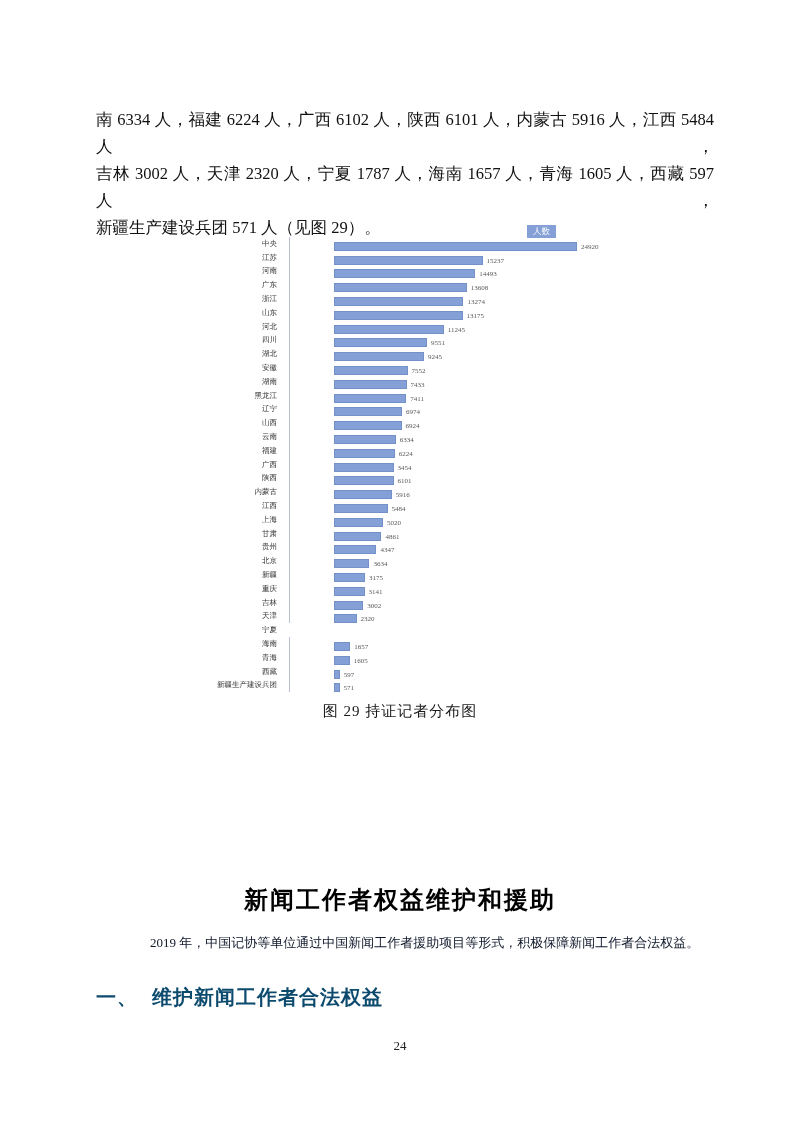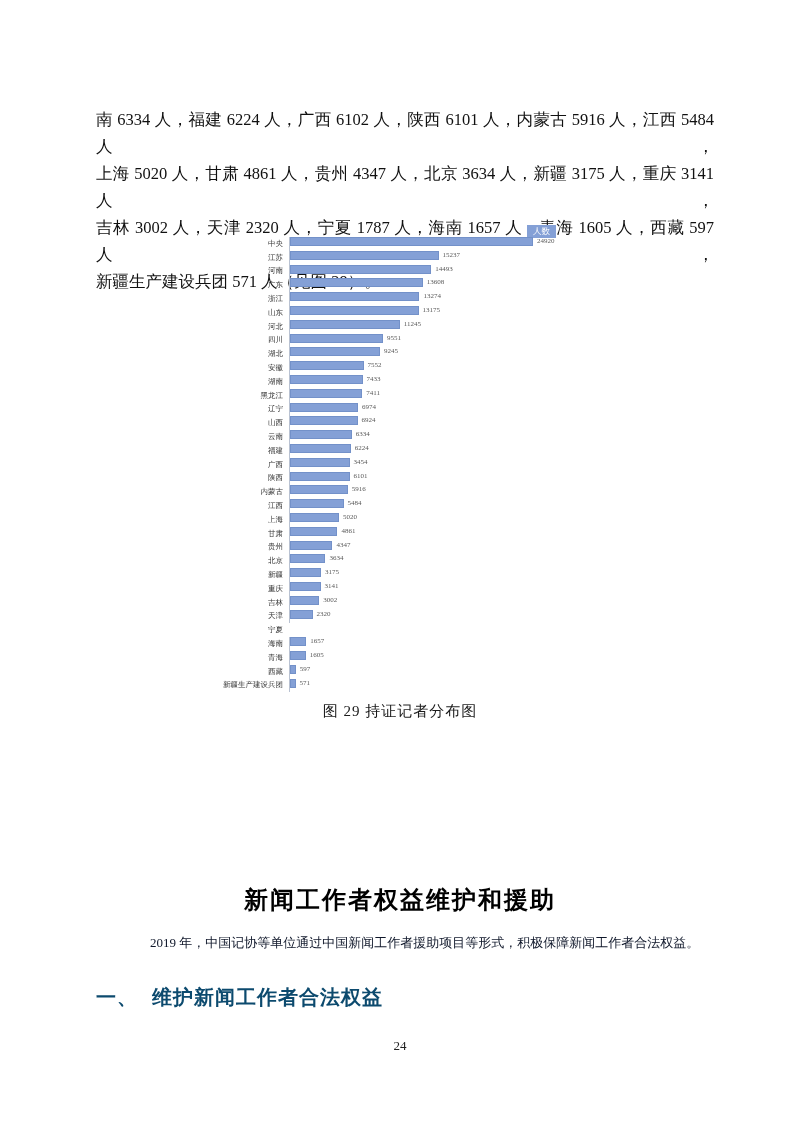--- a/index.html
+++ b/index.html
@@ -53,33 +53,34 @@
   }
   .chart-row {
     display: flex;
     align-items: center;
     height: 13.8px;
   }
   .chart-row .cat {
     width: 80px;
     flex: none;
     text-align: right;
-    padding-right: 6px;
+    padding-right: 12px;
     box-sizing: border-box;
     font-size: 7.5px;
     color: #333;
     white-space: nowrap;
   }
   .chart-row .track {
     position: relative;
     flex: 1;
     height: 100%;
     display: flex;
-    align-items: flex-start;
+    align-items: flex-end;
     border-left: 1px solid #b9c2d2;
+    padding-left: 44px;
   }
   .chart-row .bar {
     height: 9px;
     background: #84a0d6;
     border: 0.5px solid #7391c9;
     box-sizing: border-box;
   }
   .chart-row .val {
     margin-left: 4px;
     font-size: 7px;
@@ -146,21 +147,20 @@
     color: #222;
   }
 </style>
 </head>
 <body>
 
 <div class="page">
 
   <div class="intro">
     <div class="line">南 6334 人，福建 6224 人，广西 6102 人，陕西 6101 人，内蒙古 5916 人，江西 5484 人，</div>
-    <div class="line">上海 5020 人，甘肃 4861 人，贵州 4347 人，北京 3634 人，新疆 3175 人，重庆 3141 人，</div>
     <div class="line">吉林 3002 人，天津 2320 人，宁夏 1787 人，海南 1657 人，青海 1605 人，西藏 597 人，</div>
     <div class="line">新疆生产建设兵团 571 人（见图 29）。</div>
   </div>
 
   <div class="chart">
     <div class="legend">人数</div>
     <div class="rows">
         <div class="chart-row">
           <span class="cat">中央</span>
           <span class="track">

